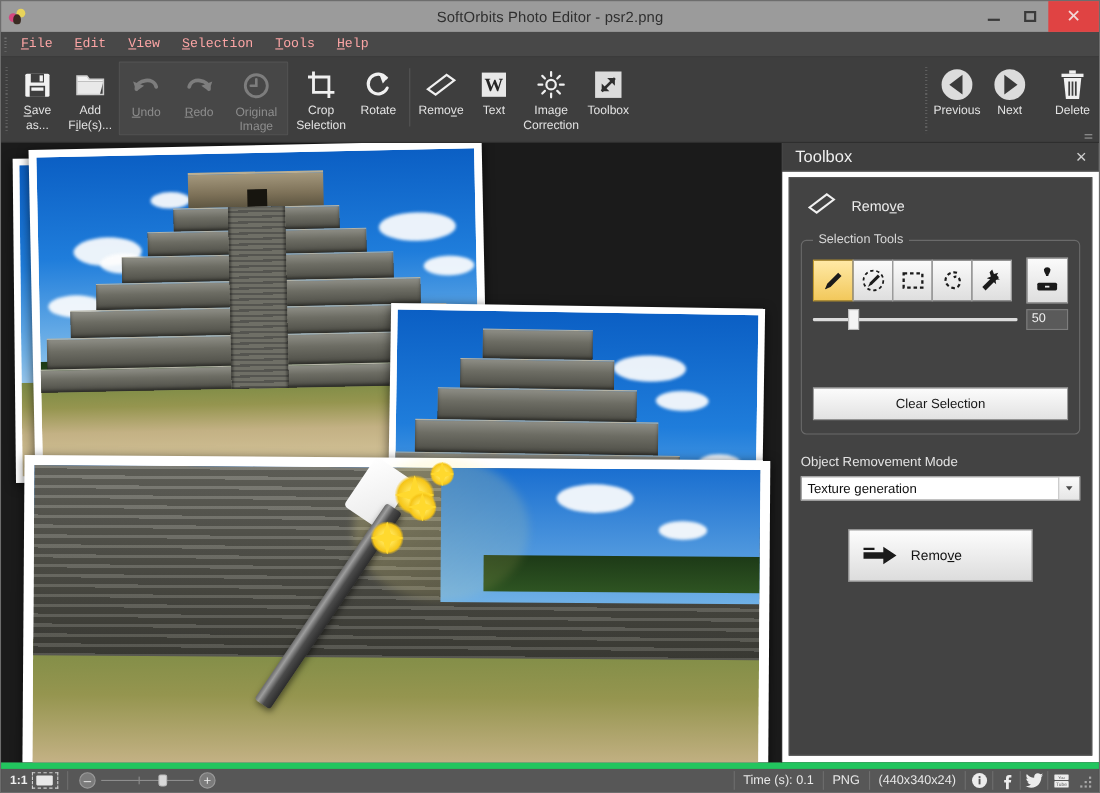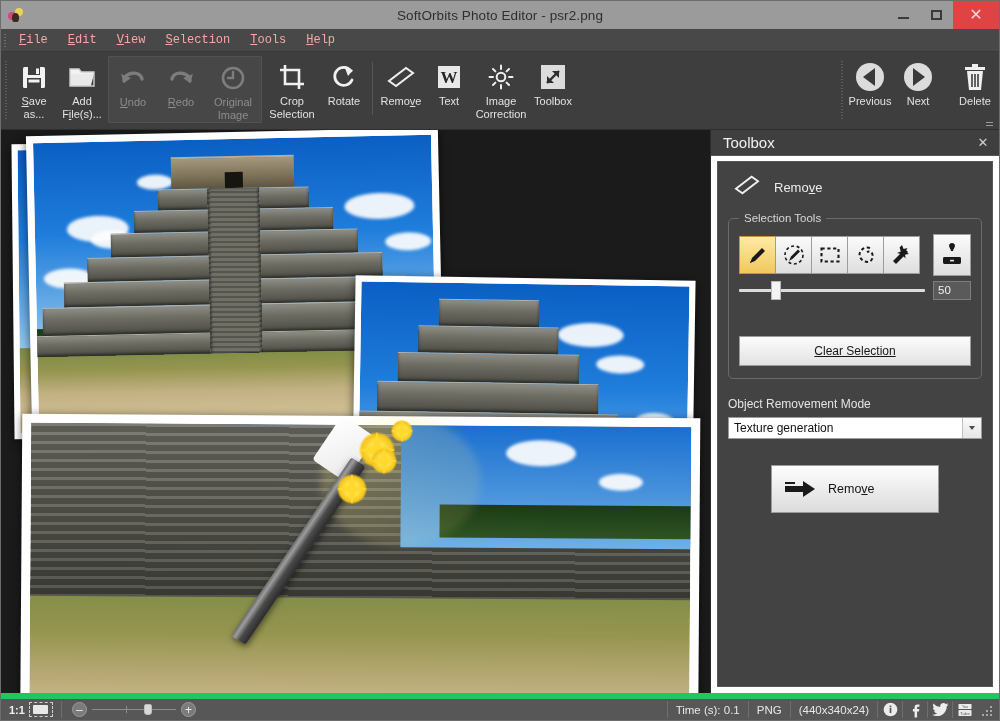--- a/index.html
+++ b/index.html
@@ -263,26 +263,25 @@
     width: 10px; height: 19px; background: #f4f4f4;
     border: 1px solid #b9b9b9;
   }
   .radius-val {
     width: 38px; height: 19px;
     background: #5a5a5a; border: 1px solid #7d7d7d;
     color: #efefef; font-size: 11.5px;
     display: flex; align-items: center; padding-left: 4px;
   }
   .clear-btn {
-    width: 100%; height: 30px; margin-top: 36px;
+    width: 100%; height: 30px; margin-top: 52px;
     background: linear-gradient(to bottom, #fcfcfc, #e2e2e2);
     border: 1px solid #9b9b9b; color: #161616; font-size: 12px;
     display: flex; align-items: center; justify-content: center;
     cursor: default;
-    text-decoration: underline;
   }
 
   .mode-label { font-size: 12px; color: #e3e3e3; margin-top: 18px; }
   .combo {
     margin-top: 6px; height: 22px; width: 100%;
     background: #ffffff; border: 1px solid #9a9a9a;
     display: flex; align-items: center;
     cursor: default;
   }
   .combo .val { flex: 1 1 auto; font-size: 12px; color: #101010; padding-left: 5px; }

